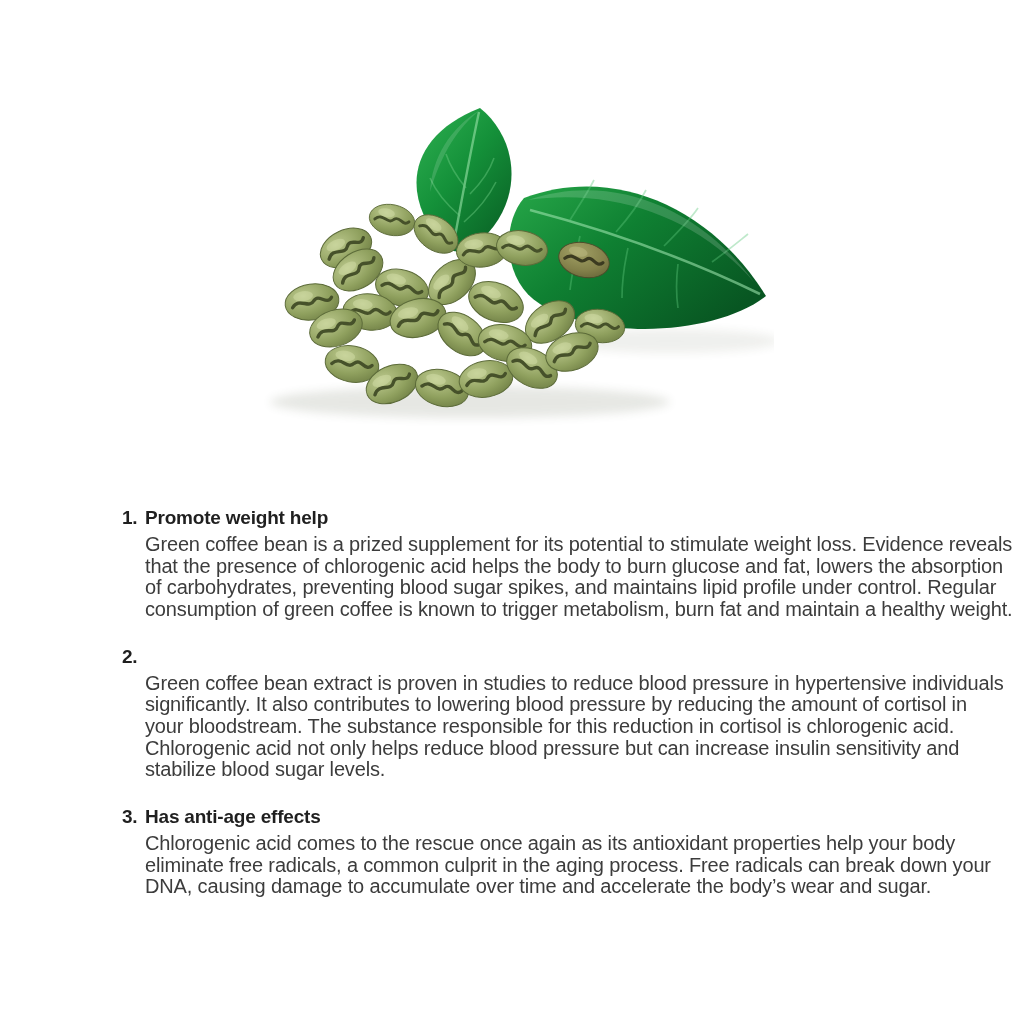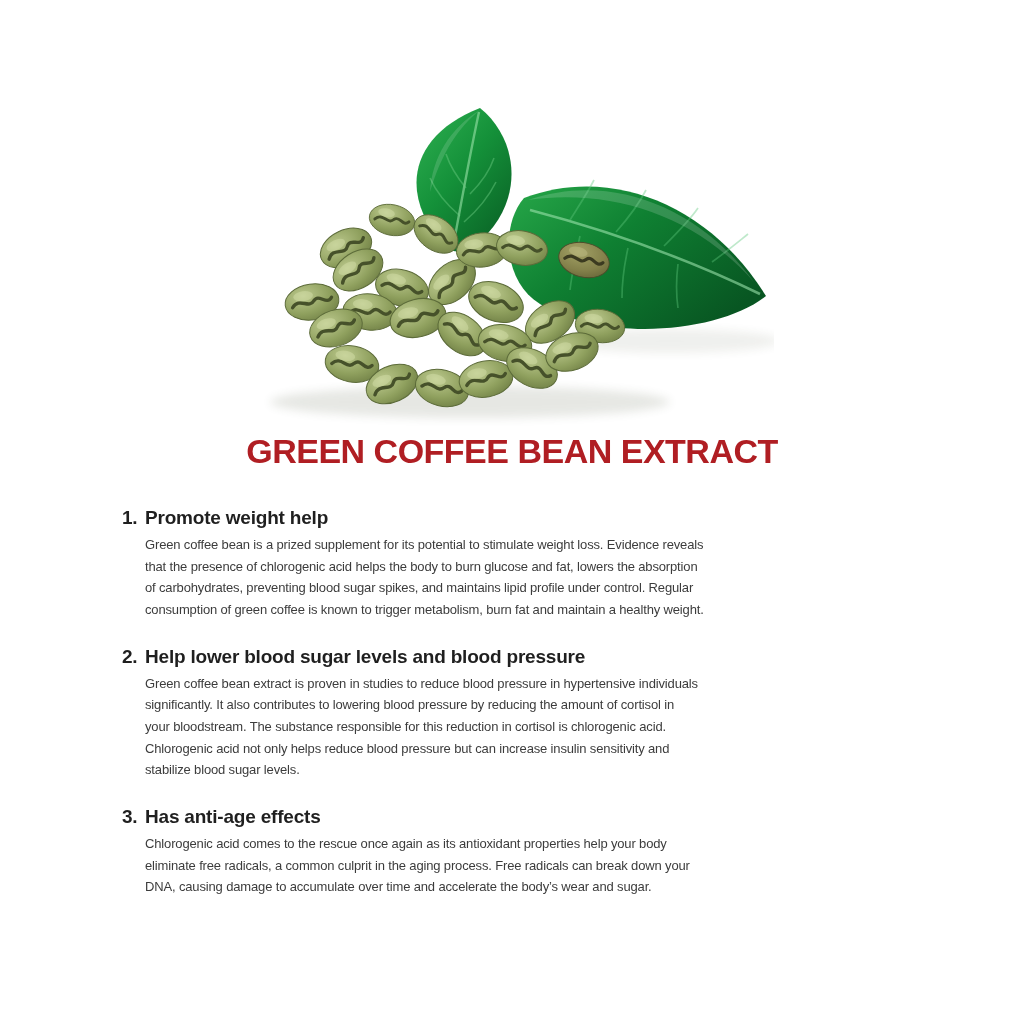--- a/index.html
+++ b/index.html
@@ -38,21 +38,21 @@
     margin:0;
     font-size:19px;
     font-weight:bold;
     color:#1f1f1f;
     letter-spacing:-0.2px;
     line-height:1.15;
   }
   .section-number{flex:none;width:23px;}
   .section-body{
     margin:5px 0 0 23px;
-    font-size:13px;
+    font-size:20px;
     line-height:21.7px;
     letter-spacing:-0.15px;
     color:#3c3c3c;
     white-space:pre;
   }
 </style>
 </head>
 <body>
 
 <div class="page">
@@ -136,39 +136,37 @@
         <use href="#bean" transform="translate(272,152) rotate(10) scale(0.95)"></use>
         <g transform="translate(334,164) rotate(14) scale(0.95)">
           <ellipse rx="27" ry="18" fill="url(#beanGd)" stroke="#4e4c2b" stroke-width="1"></ellipse>
           <path d="M-20,3 C-12,-7 -4,7 2,-1 C8,-8 14,6 20,-2" fill="none" stroke="#3b3a20" stroke-width="3.4" stroke-linecap="round"></path>
           <ellipse cx="-8" cy="-7" rx="10" ry="5" fill="#c9c68f" opacity="0.4"></ellipse>
         </g>
       </g>
     </svg>
   </div>
 
-  <h1 class="title">GREEN COFFEE BEAN EXTRACT</h1>
 
   <div class="content">
 
     <div class="section">
       <h2 class="section-heading">
         <span class="section-number">1.</span>
         <span>Promote weight help</span>
       </h2>
       <p class="section-body">Green coffee bean is a prized supplement for its potential to stimulate weight loss. Evidence reveals
 that the presence of chlorogenic acid helps the body to burn glucose and fat, lowers the absorption
 of carbohydrates, preventing blood sugar spikes, and maintains lipid profile under control. Regular
 consumption of green coffee is known to trigger metabolism, burn fat and maintain a healthy weight.</p>
     </div>
 
     <div class="section">
       <h2 class="section-heading">
         <span class="section-number">2.</span>
-        <span>Help lower blood sugar levels and blood pressure</span>
       </h2>
       <p class="section-body">Green coffee bean extract is proven in studies to reduce blood pressure in hypertensive individuals
 significantly. It also contributes to lowering blood pressure by reducing the amount of cortisol in
 your bloodstream. The substance responsible for this reduction in cortisol is chlorogenic acid.
 Chlorogenic acid not only helps reduce blood pressure but can increase insulin sensitivity and
 stabilize blood sugar levels.</p>
     </div>
 
     <div class="section">
       <h2 class="section-heading">

